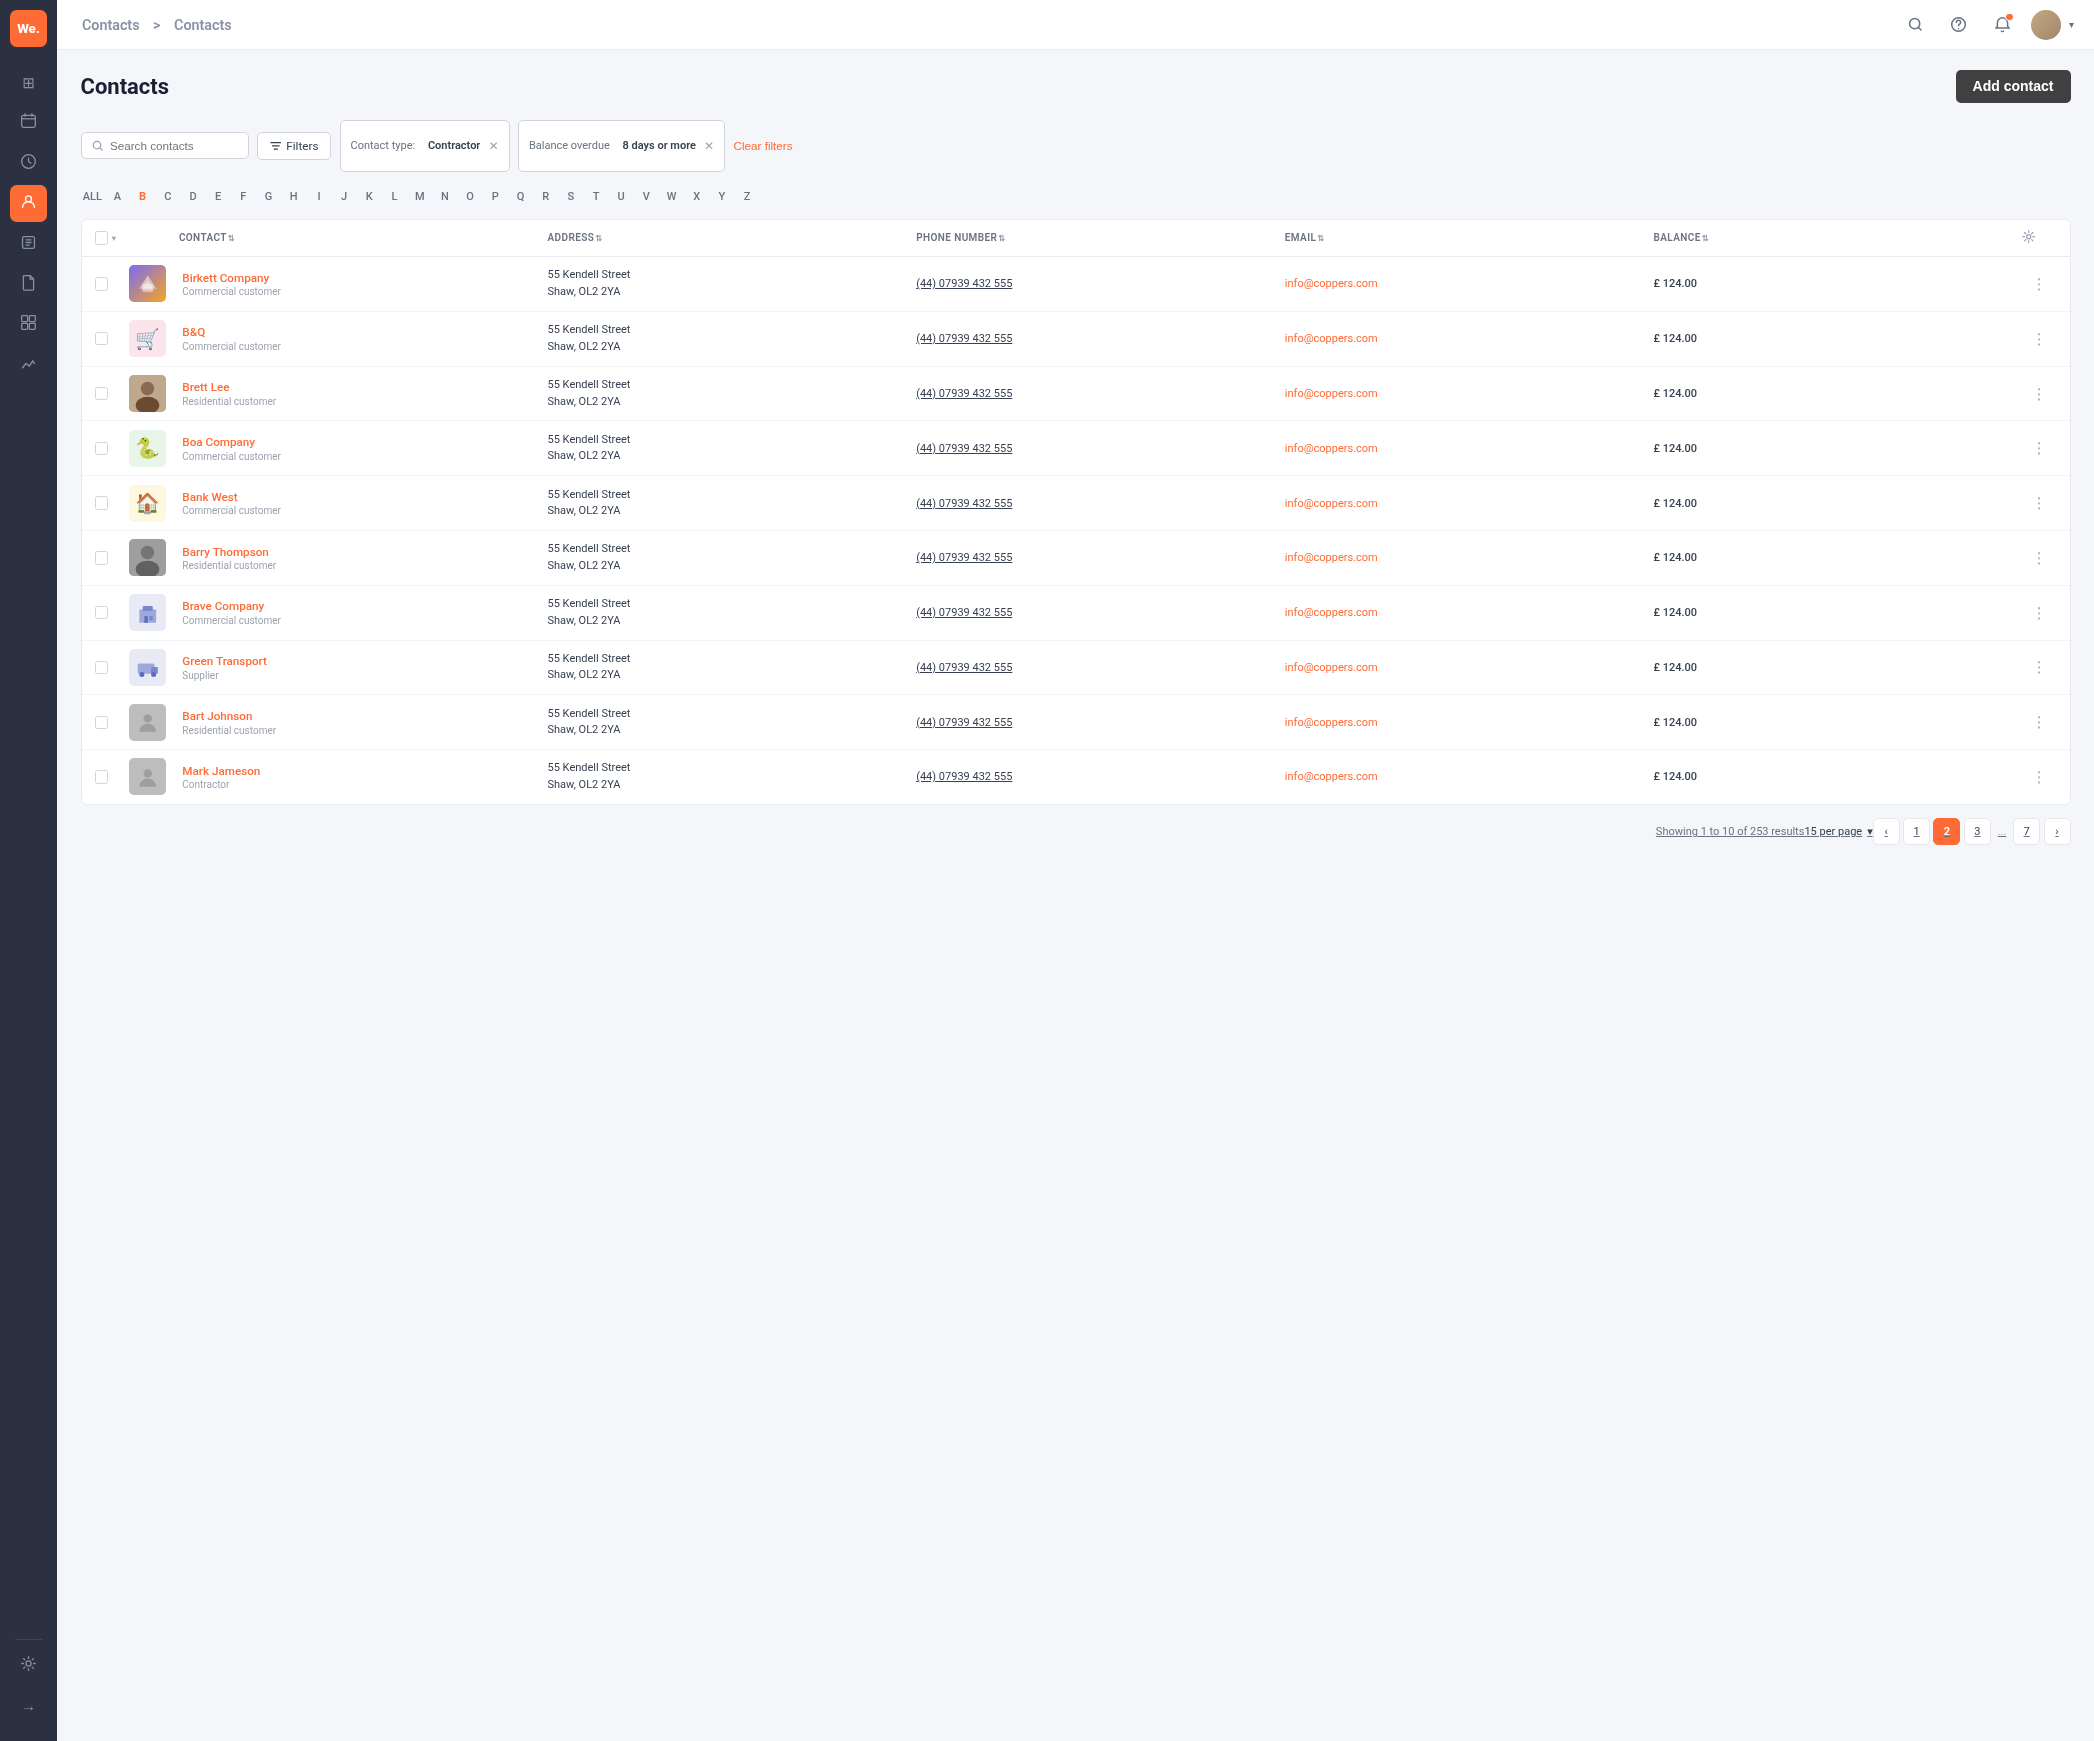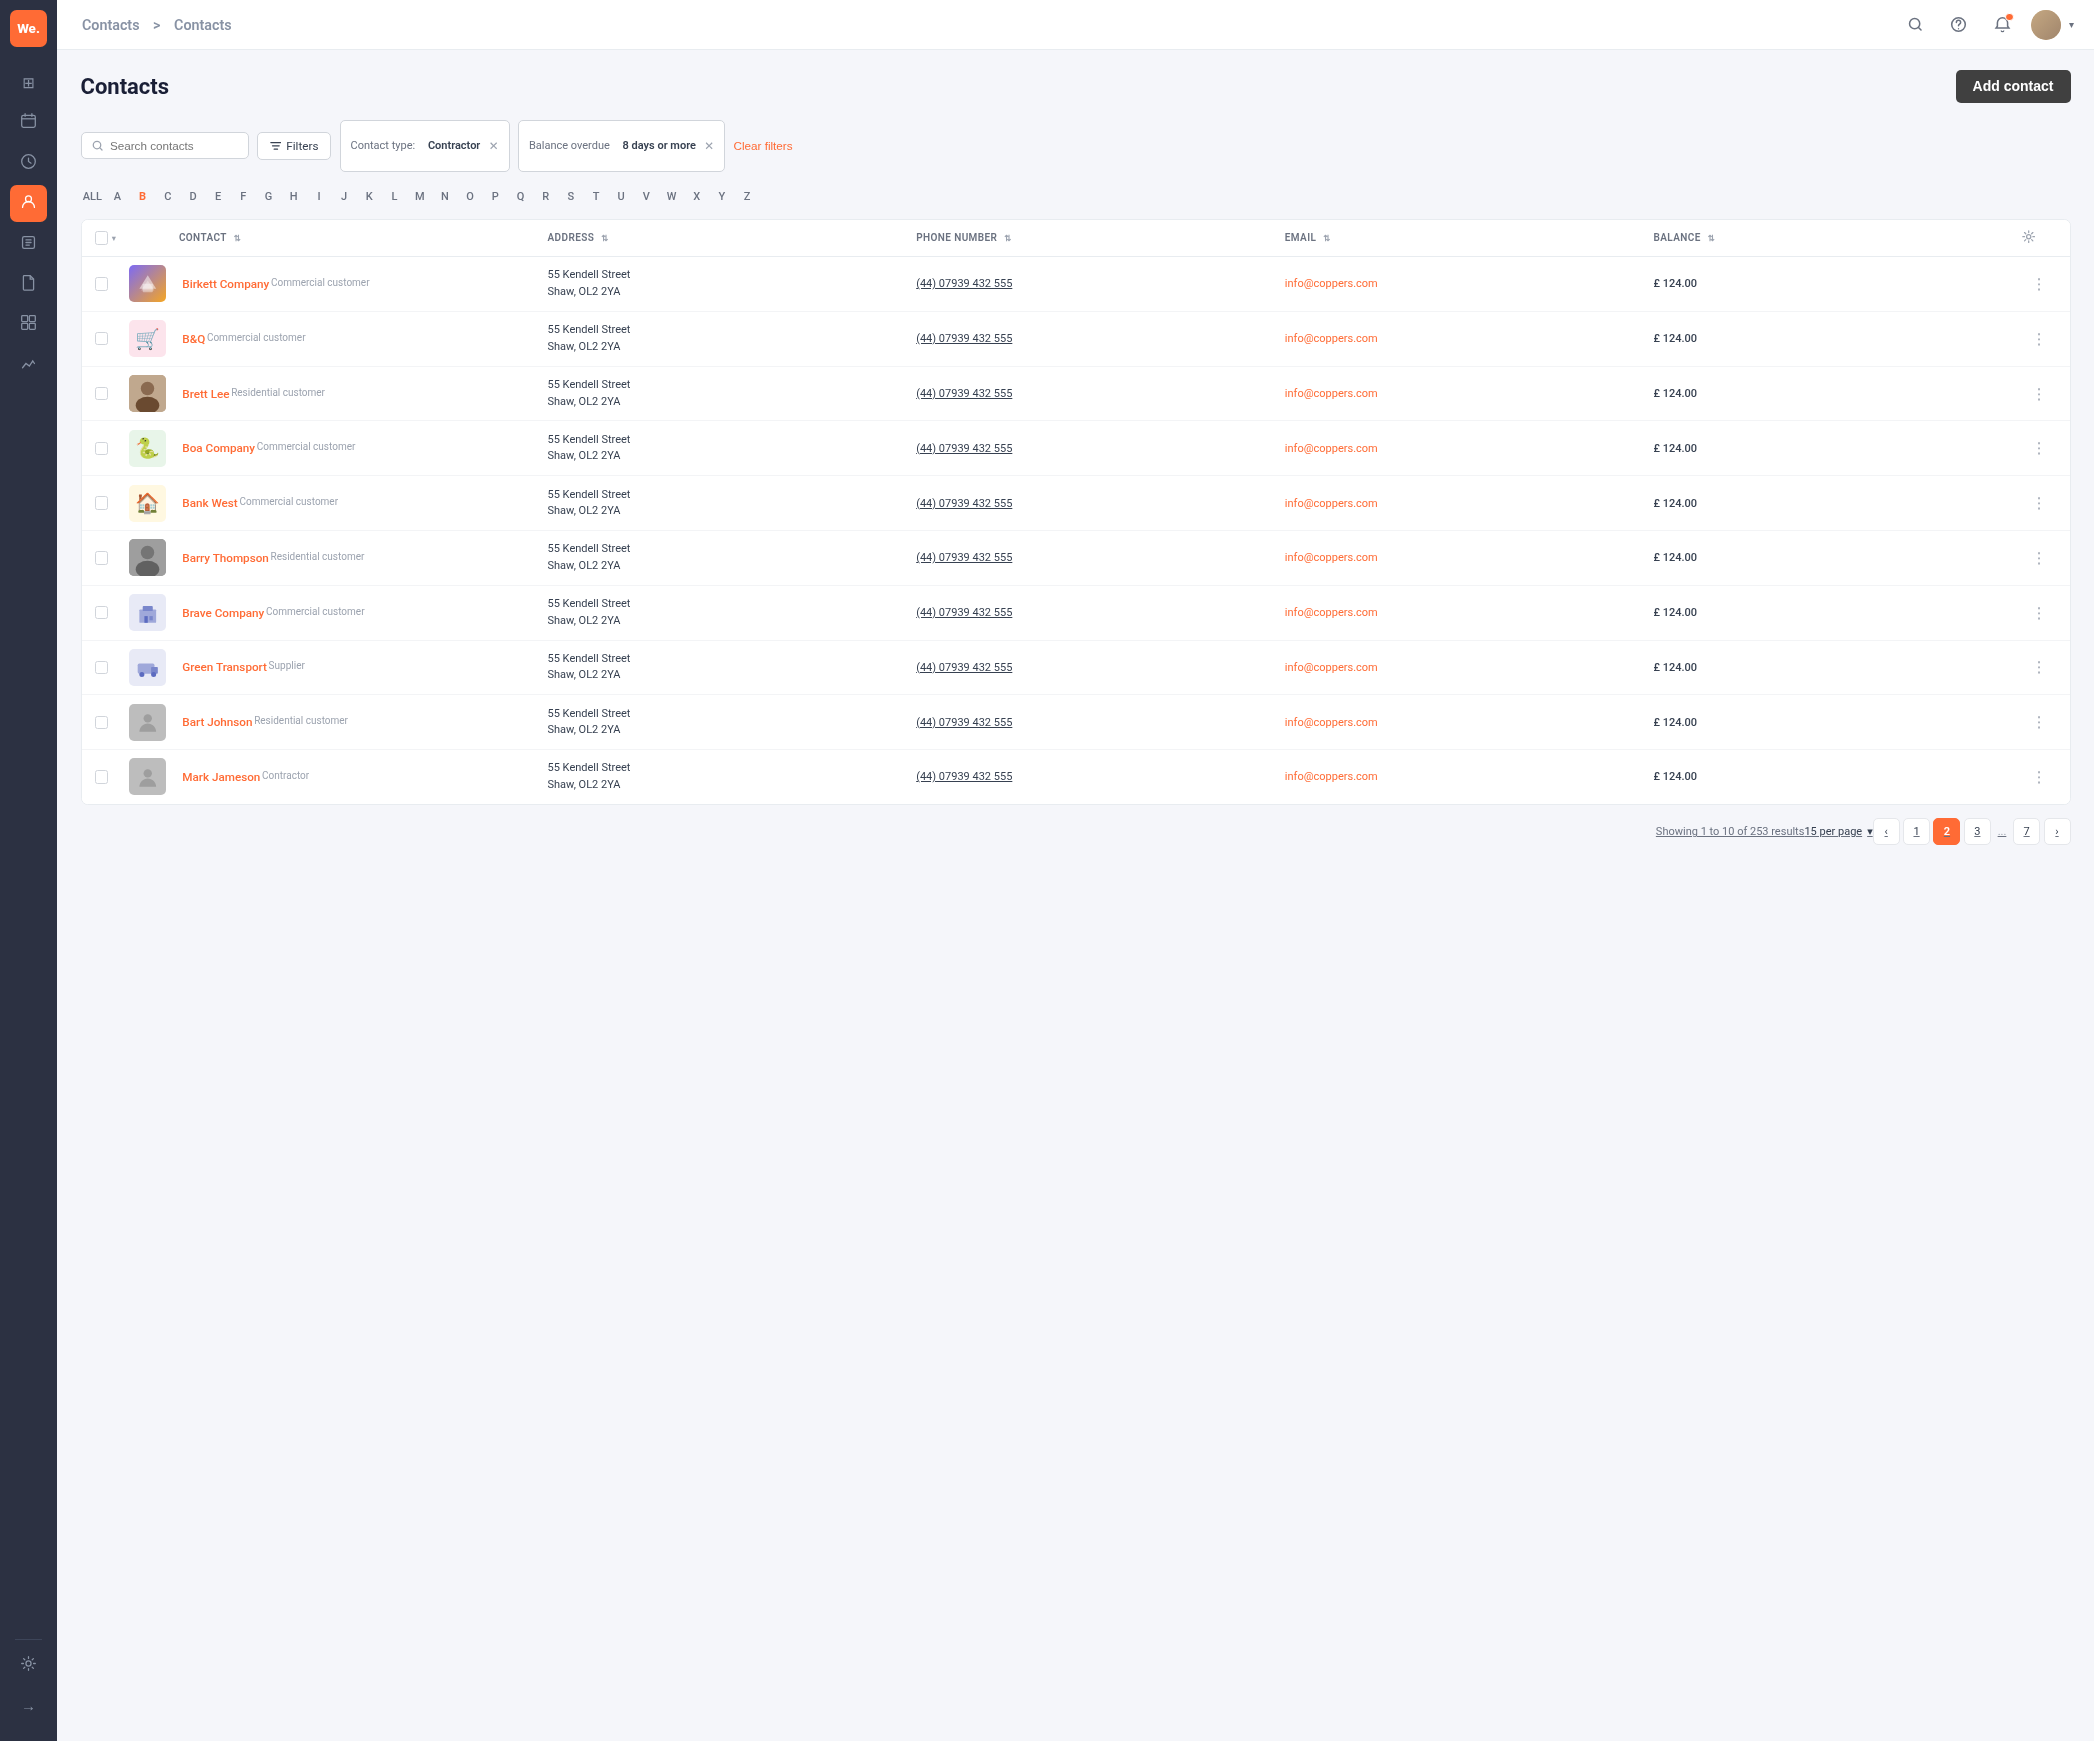--- a/index.html
+++ b/index.html
@@ -274,41 +274,41 @@
       align-items: center;
     }
     .th {
       font-size: 10px;
       font-weight: 600;
       color: #6b7280;
       text-transform: uppercase;
       letter-spacing: 0.4px;
       display: flex;
       align-items: center;
-      gap: 7px;
+      gap: 1px;
     }
     .th-sort { color: #9ca3af; font-size: 8.4px; }
     .table-row {
       display: grid;
       grid-template-columns: 34px 50px 1fr 1fr 1fr 1fr 1fr 34px;
       padding: 8.4px 13.4px;
       border-bottom: 0.8px solid #f3f4f6;
       align-items: center;
       background: white;
     }
     .table-row:last-child { border-bottom: none; }
     .checkbox {
       width: 13.4px;
       height: 13.4px;
       border: 1.3px solid #d1d5db;
       border-radius: 2.5px;
       cursor: pointer;
       background: white;
     }
-    .contact-info { display: flex; flex-direction: row; gap: 1.7px; padding-left: 3.4px; }
+    .contact-info { display: flex; flex-direction: column; gap: 1.7px; padding-left: 3.4px; }
     .contact-name { font-size: 11.7px; font-weight: 500; color: #ff6b35; cursor: pointer; }
     .contact-type { font-size: 10px; color: #9ca3af; }
     .contact-address { font-size: 11px; color: #374151; line-height: 1.5; }
     .contact-phone { font-size: 11px; color: #374151; text-decoration: underline; }
     .contact-email { font-size: 11px; color: #ff6b35; cursor: pointer; }
     .contact-balance { font-size: 11px; color: #374151; font-weight: 500; }
     .row-menu { color: #9ca3af; cursor: pointer; font-size: 15px; text-align: center; }
 
     
     .pagination-bar {

